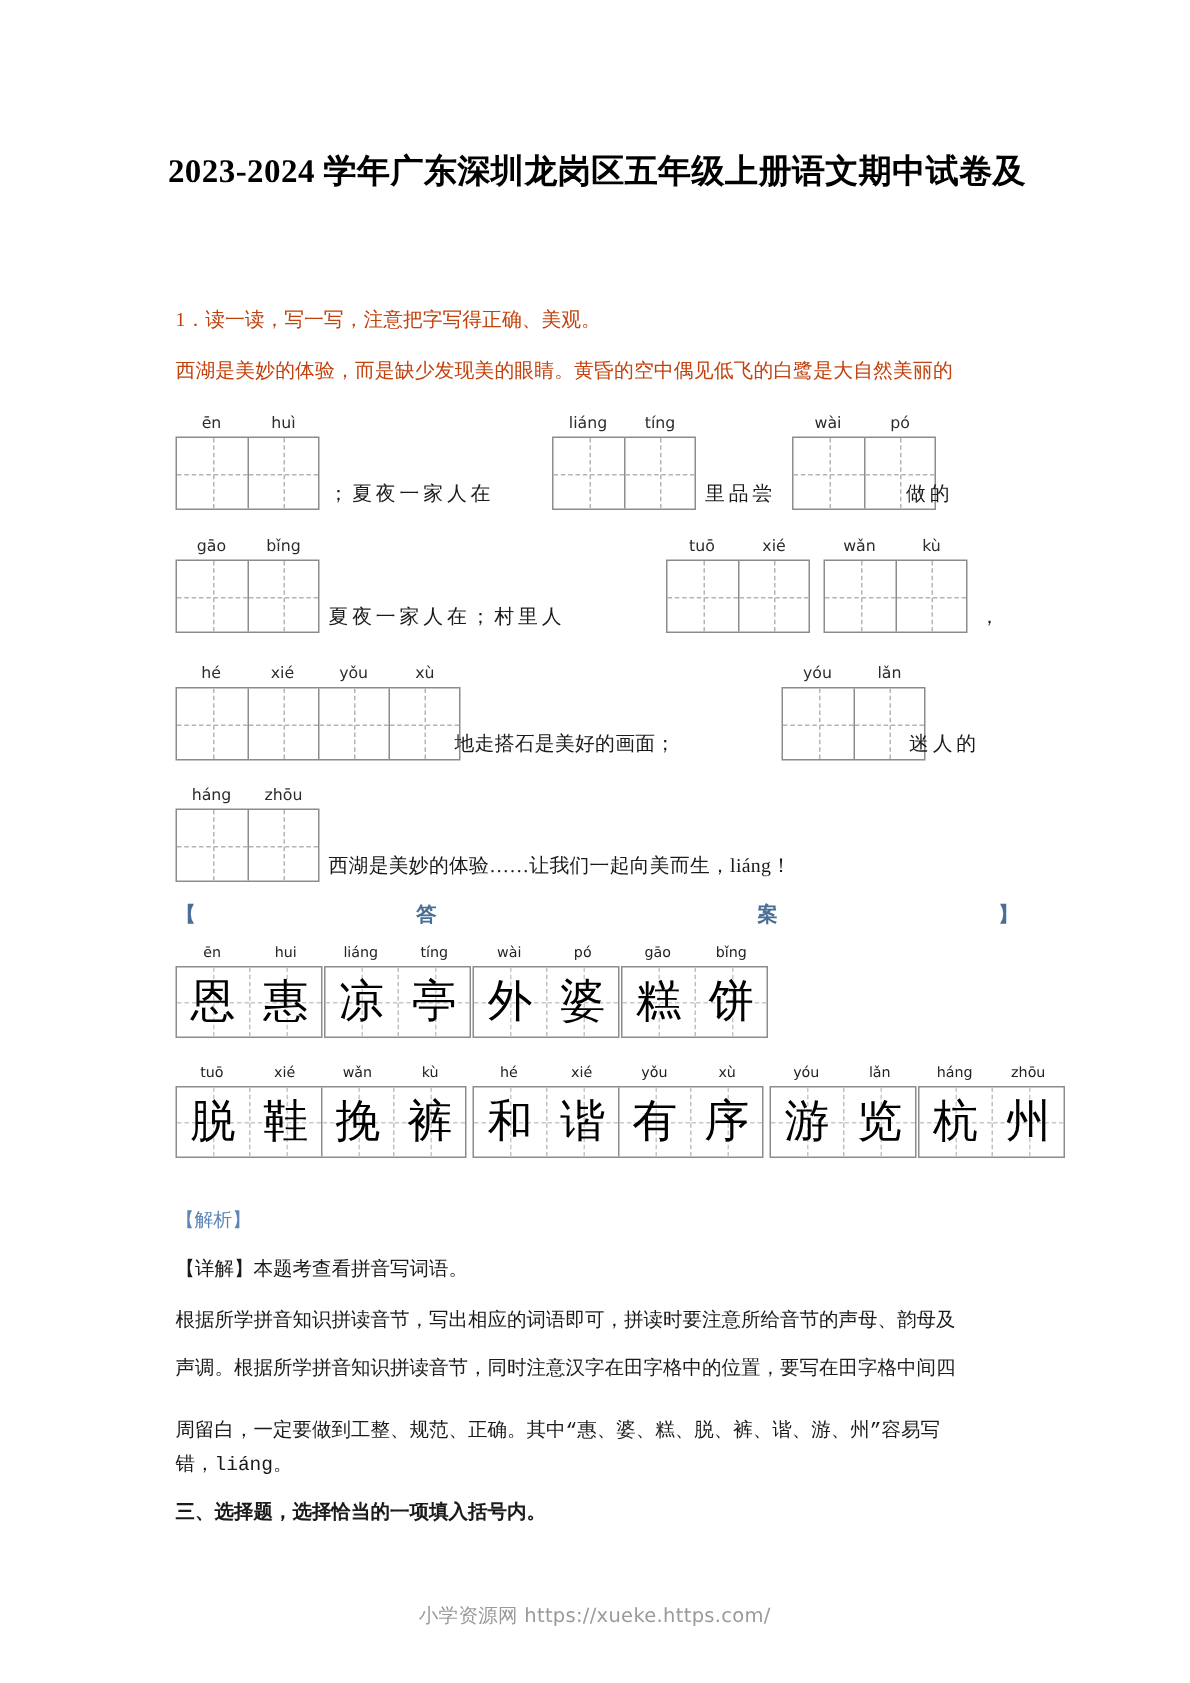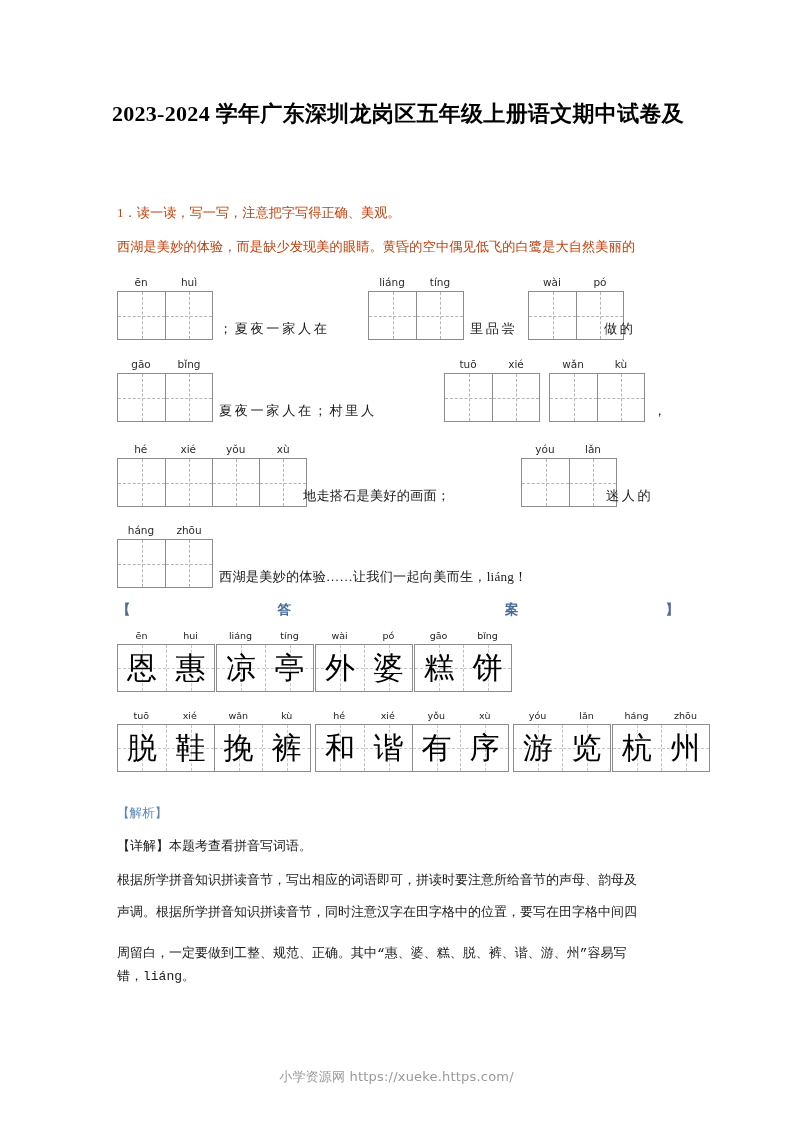--- a/index.html
+++ b/index.html
@@ -509,16 +509,17 @@
       </div>
     </div>
   </div>
 
   <div class="expl-tag" style="top:805px;">【解析】</div>
   <div class="expl-line" style="top:837px;">【详解】本题考查看拼音写词语。</div>
   <div class="expl-line" style="top:871px;">根据所学拼音知识拼读音节，写出相应的词语即可，拼读时要注意所给音节的声母、韵母及</div>
   <div class="expl-line" style="top:903px;">声调。根据所学拼音知识拼读音节，同时注意汉字在田字格中的位置，要写在田字格中间四</div>
   <div class="expl-line" style="top:944px;">周留白，一定要做到工整、规范、正确。其中“惠、婆、糕、脱、裤、谐、游、州”容易写</div>
   <div class="expl-line" style="top:967px;">错，liáng。</div>
+  <div class="expl-line bold" style="top:999px;">三、选择题，选择恰当的一项填入括号内。</div>
 
   <div class="footer">小学资源网 https://xueke.https.com/</div>
 
 </div>
 
 </body></html>

